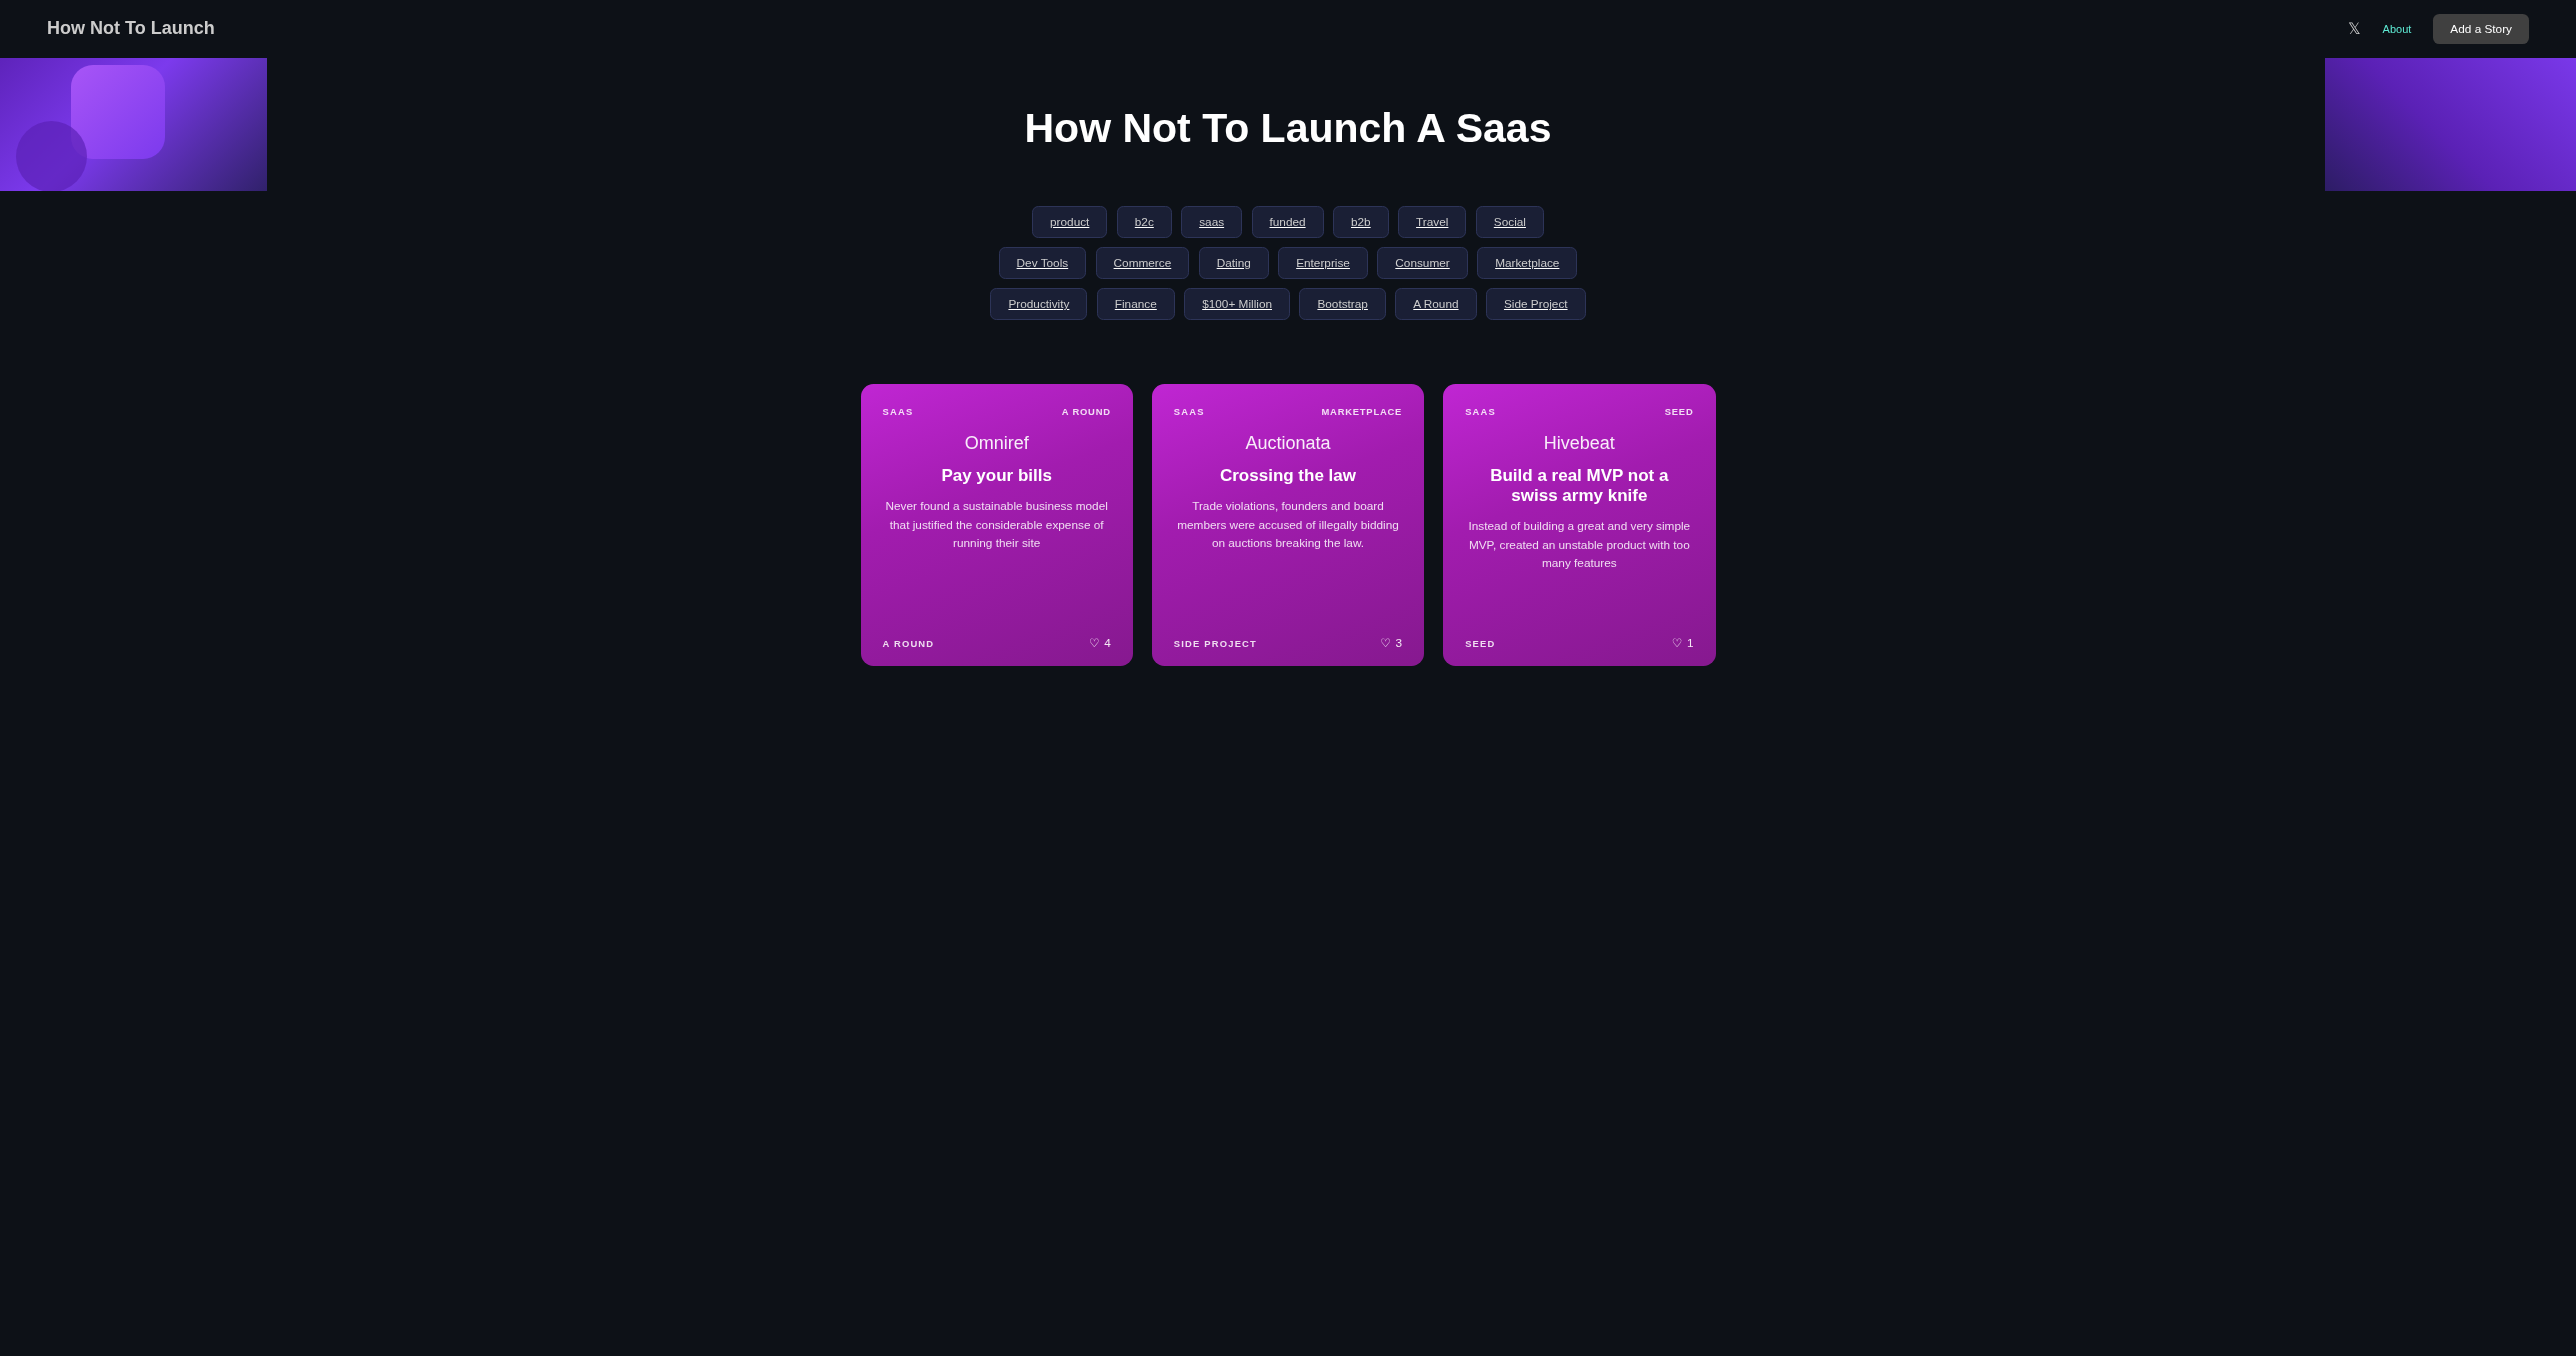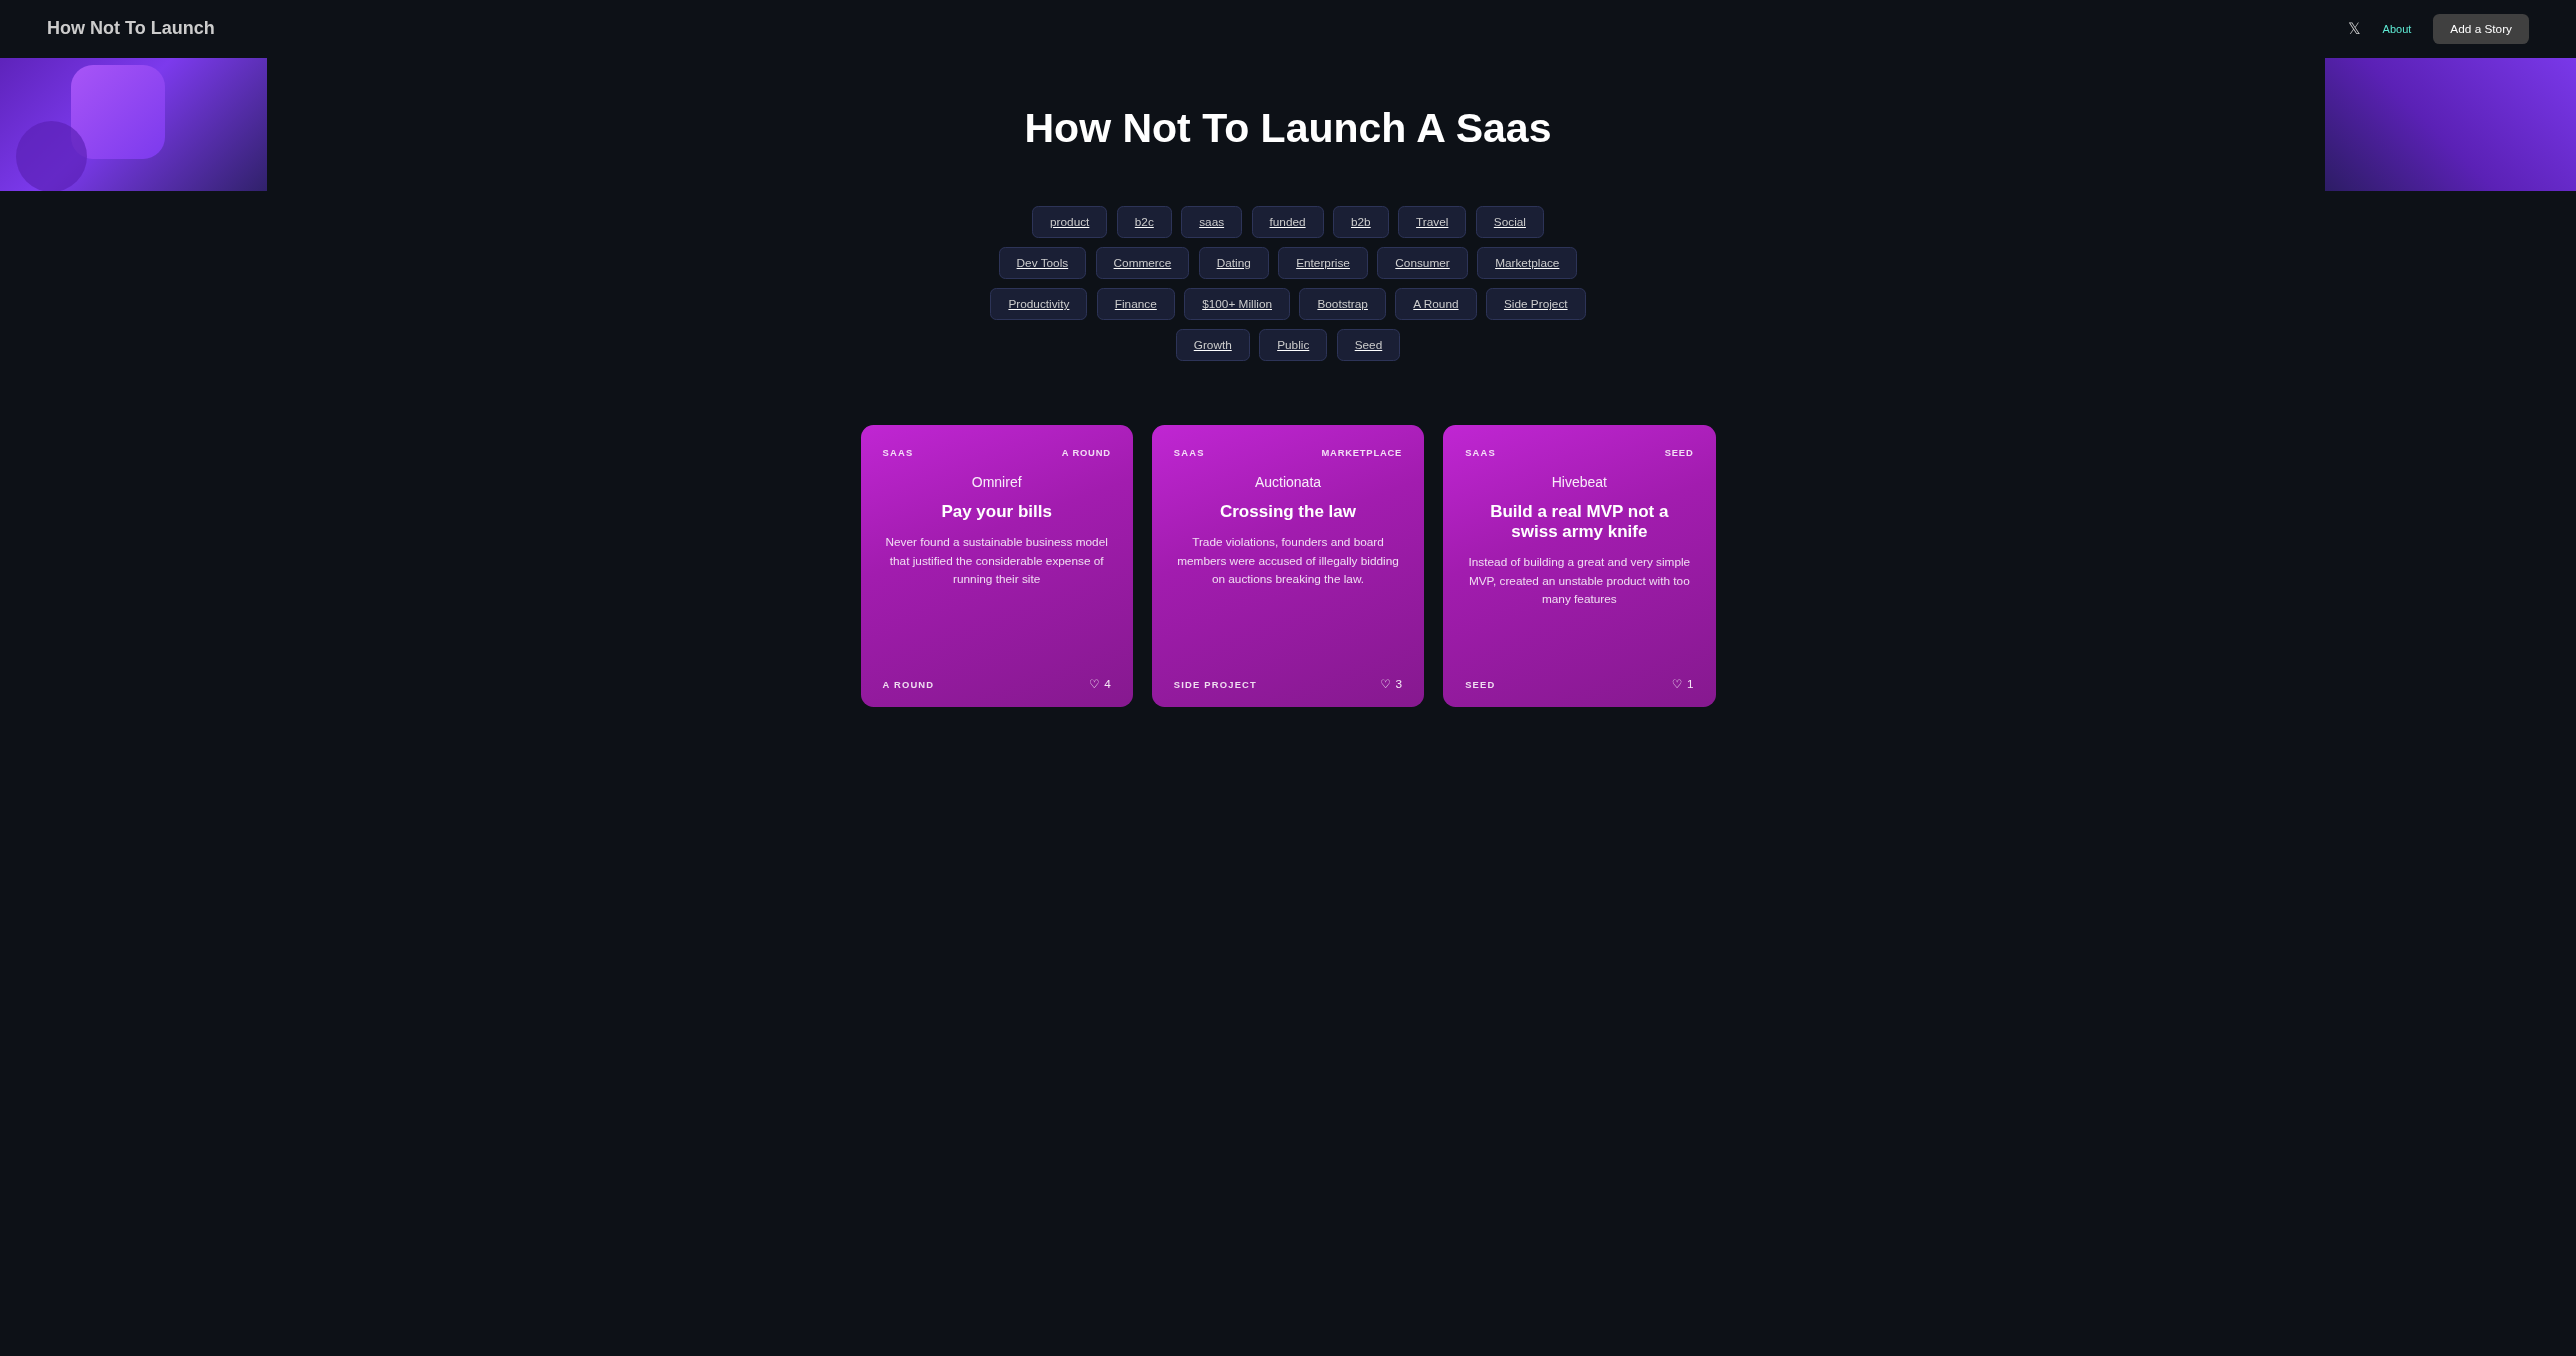--- a/index.html
+++ b/index.html
@@ -161,21 +161,21 @@
       letter-spacing: 1.2px;
       color: rgba(255,255,255,0.85);
     }
     .card-tag {
       font-size: 9.4px;
       font-weight: 700;
       letter-spacing: 0.8px;
       color: rgba(255,255,255,0.85);
     }
     .card-company {
-      font-size: 14px;
+      font-size: 18px;
       font-weight: 400;
       text-align: center;
       margin-bottom: 12.5px;
       color: rgba(255,255,255,0.92);
     }
     .card-title {
       font-size: 17px;
       font-weight: 700;
       text-align: center;
       margin-bottom: 11px;
@@ -249,25 +249,20 @@
     <button class="tag-btn">Marketplace</button>
   </div>
   <div class="tags-row">
     <button class="tag-btn">Productivity</button>
     <button class="tag-btn">Finance</button>
     <button class="tag-btn">$100+ Million</button>
     <button class="tag-btn">Bootstrap</button>
     <button class="tag-btn">A Round</button>
     <button class="tag-btn">Side Project</button>
   </div>
-  <div class="tags-row">
-    <button class="tag-btn">Growth</button>
-    <button class="tag-btn">Public</button>
-    <button class="tag-btn">Seed</button>
-  </div>
 </div>
 
 <div class="cards-section">
 
   <div class="card">
     <div class="card-top">
       <span class="card-category">SAAS</span>
       <span class="card-tag">A ROUND</span>
     </div>
     <div class="card-company">Omniref</div>

